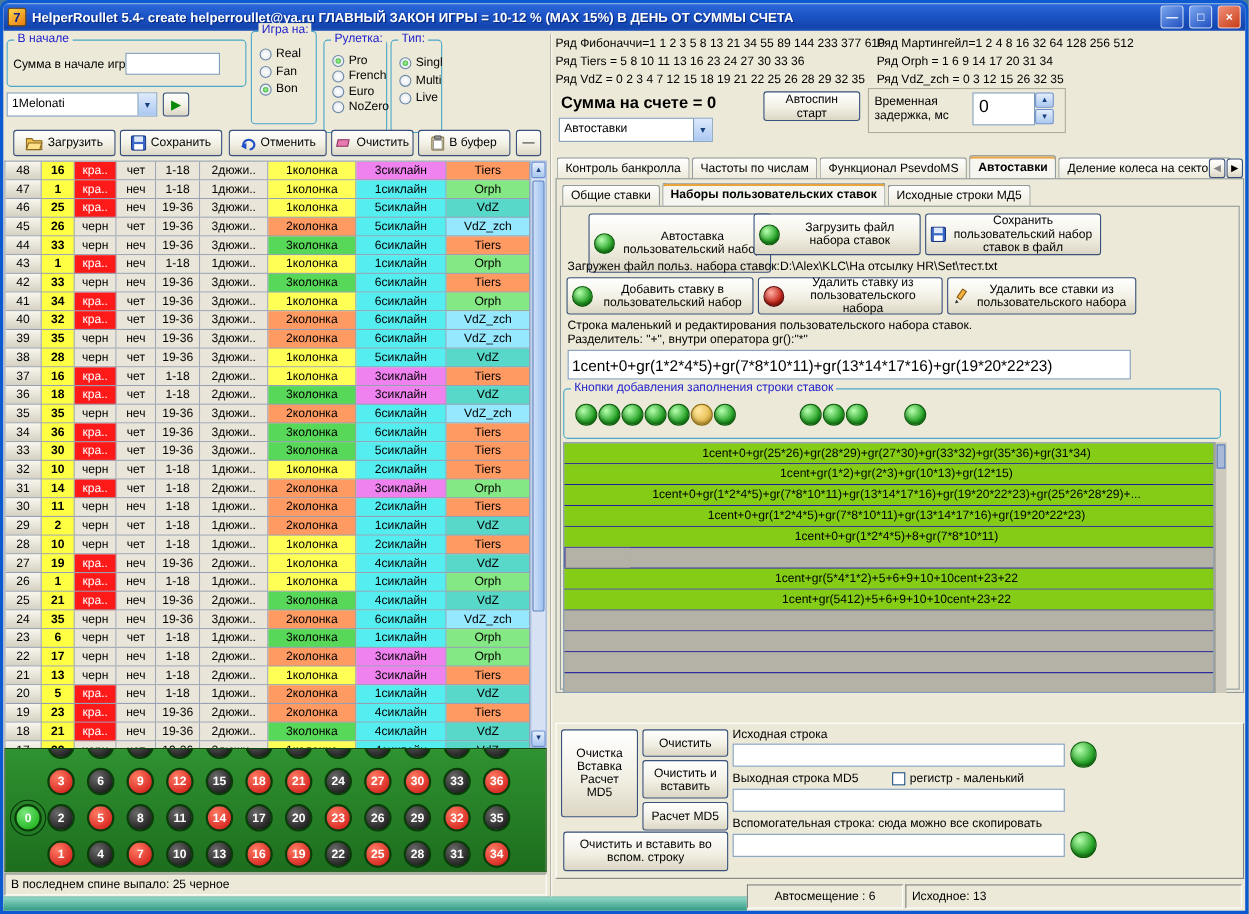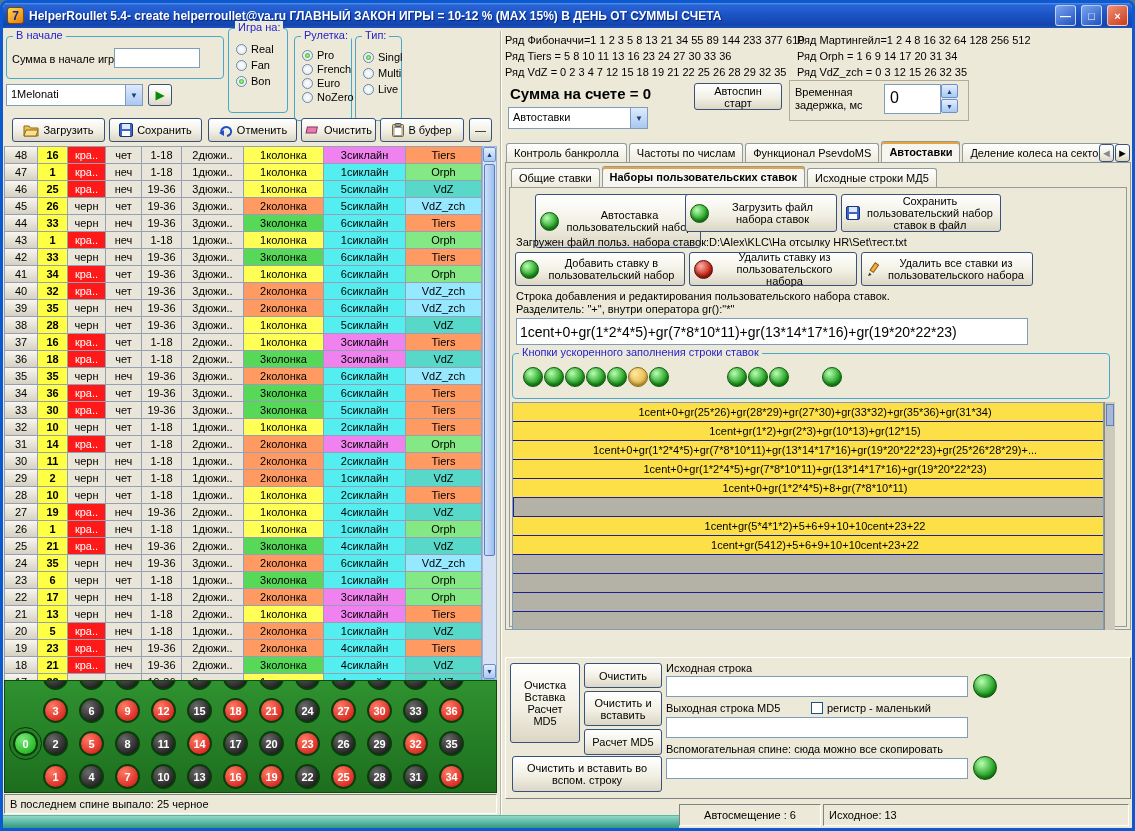--- a/index.html
+++ b/index.html
@@ -62,21 +62,21 @@
   .chip{position:absolute;width:25px;height:25px;border-radius:50%;display:flex;align-items:center;justify-content:center;
     color:#fff;font-size:11px;font-weight:bold;border:2px solid #0a3c0a;cursor:pointer;}
   .chip.red{background:radial-gradient(circle at 35% 30%,#ff7a62,#cc1010);}
   .chip.black{background:radial-gradient(circle at 35% 30%,#6a6a6a,#0a0a0a);}
   .chip.zero{background:radial-gradient(circle at 35% 30%,#7ae87a,#0aa80a);}
   .zero-ring{position:absolute;left:4px;top:46px;width:33px;height:33px;border:1px solid #06350a;border-radius:50%;}
   .teal{position:absolute;background:linear-gradient(#8fd8c6,#2f9a82);border-top:1px solid #5ab8a4;}
   
   .blist{position:absolute;border:1px solid #7f9db9;background:#b4b1a6;overflow:hidden;display:flex;flex-direction:column;}
   .lrow{display:flex;height:19px;flex:none;border-bottom:1px solid #1f1f99;cursor:pointer;}
-  .lmain{width:604px;background:#fde047;font-size:11px;line-height:18px;text-align:center;white-space:nowrap;overflow:hidden;flex:none;}
+  .lmain{width:604px;background:#84cc16;font-size:11px;line-height:18px;text-align:center;white-space:nowrap;overflow:hidden;flex:none;}
   .lside{width:60px;background:#b4b1a6;border-left:1px solid #1f1f99;flex:none;}
   .lrow.lempty{background:#b4b1a6;}
   .lscroll{position:absolute;right:0;top:0;bottom:0;width:11px;background:#cdc9bd;border-left:1px solid #8a8a80;}
   .lthumb{position:absolute;left:1px;right:1px;top:2px;height:22px;background:#aab8d8;border:1px solid #5a7fba;}
   
   .qball{width:20px;height:20px;border-radius:50%;border:1px solid #0a5a0a;cursor:pointer;flex:none;
     background:radial-gradient(circle at 35% 30%,#b8ffb0,#27a427 60%,#0c6e0c);box-shadow:inset 0 -2px 3px #0005;padding:0;}
   .qball.coin{background:radial-gradient(circle at 35% 30%,#ffe9a0,#d8a020);border-color:#8a6a10;}
   .ball-ic{display:inline-block;width:19px;height:19px;border-radius:50%;border:1px solid #0a5a0a;flex:none;
     background:radial-gradient(circle at 35% 30%,#b8ffb0,#27a427 60%,#0c6e0c);box-shadow:inset 0 -2px 3px #0005;}
@@ -709,27 +709,27 @@
     <span class="wrap">Добавить ставку в пользовательский набор</span>
   </button>
   <button class="xpbtn" style="left:858px;top:249px;width:172px;height:34px">
     <svg class="ic" width="14" height="14" viewBox="0 0 14 14">
         <rect x="6" y="1" width="4" height="9" fill="#f0b040" stroke="#8a5a10" transform="rotate(35 8 6)"></rect>
         <path d="M3.5 10.5l2 2.5L2 14z" fill="#333"></path>
       </svg>
     <span class="wrap">Удалить все ставки из пользовательского набора</span>
   </button>
 
-  <span class="lbl11" style="left:513px;top:287px">Строка добавления и редактирования пользовательского набора ставок.</span>
+  <span class="lbl11" style="left:513px;top:287px">Строка маленький и редактирования пользовательского набора ставок.</span>
   <span class="lbl11" style="left:513px;top:300px">Разделитель: "+", внутри оператора gr():"*"</span>
 
   <div class="edit" style="left:513px;top:315px;width:512px;height:27px;font-size:14px;padding-top:5px">1cent+0+gr(1*2*4*5)+gr(7*8*10*11)+gr(13*14*17*16)+gr(19*20*22*23)</div>
 
   <div class="grp" style="left:509px;top:350px;width:598px;height:46px;border-color:#49a8c8">
-    <span class="grp-lbl">Кнопки ускоренного заполнения строки ставок</span>
+    <span class="grp-lbl">Кнопки добавления заполнения строки ставок</span>
     <div style="position:absolute;left:2px;top:13px;display:flex;align-items:center">
         <button class="qball" style="margin-left: 8px;"></button>
         <button class="qball" style="margin-left: 1px;"></button>
         <button class="qball" style="margin-left: 1px;"></button>
         <button class="qball" style="margin-left: 1px;"></button>
         <button class="qball" style="margin-left: 1px;"></button>
         <button class="qball coin" style="margin-left: 1px;"></button>
         <button class="qball" style="margin-left: 1px;"></button>
         <button class="qball" style="margin-left: 58px;"></button>
         <button class="qball" style="margin-left: 1px;"></button>
@@ -797,21 +797,21 @@
   <div class="edit" style="left:663px;top:673px;width:302px;height:21px"></div>
   <div class="roundbtn" style="left:970px;top:671px"></div>
 
   <span class="lbl11" style="left:663px;top:699px">Выходная строка MD5</span>
   <span class="abs" style="left:808px;top:699px;display:flex;align-items:center;gap:4px;font-size:11px">
     <span class="chk"></span>
     <span>регистр  - маленький</span>
   </span>
   <div class="edit" style="left:663px;top:714px;width:302px;height:21px"></div>
 
-  <span class="lbl11" style="left:663px;top:740px">Вспомогательная спине: сюда можно все скопировать</span>
+  <span class="lbl11" style="left:663px;top:740px">Вспомогательная строка: сюда можно все скопировать</span>
   <div class="edit" style="left:663px;top:755px;width:302px;height:21px"></div>
   <div class="roundbtn" style="left:970px;top:753px"></div>
 
   <button class="xpbtn" style="left:509px;top:753px;width:150px;height:36px">
       <span class="wrap">Очистить и вставить во вспом. строку</span>
     </button>
 
   <div class="statusbar sunken" style="left:676px;top:801px;width:142px;height:22px;justify-content:center">
       <span>Автосмещение : 6</span>
     </div>

